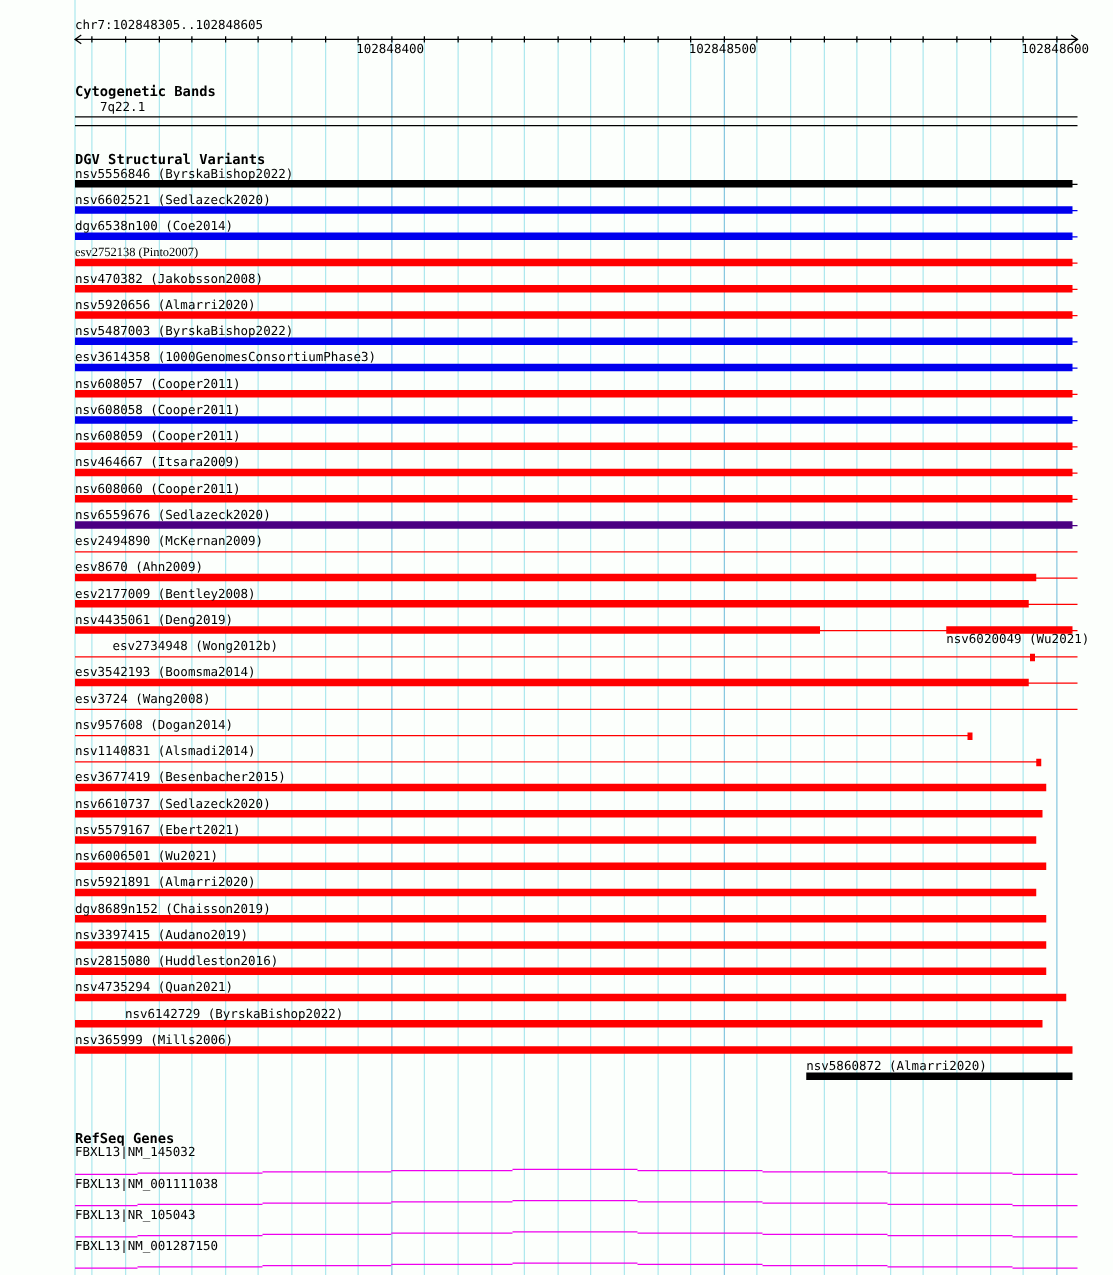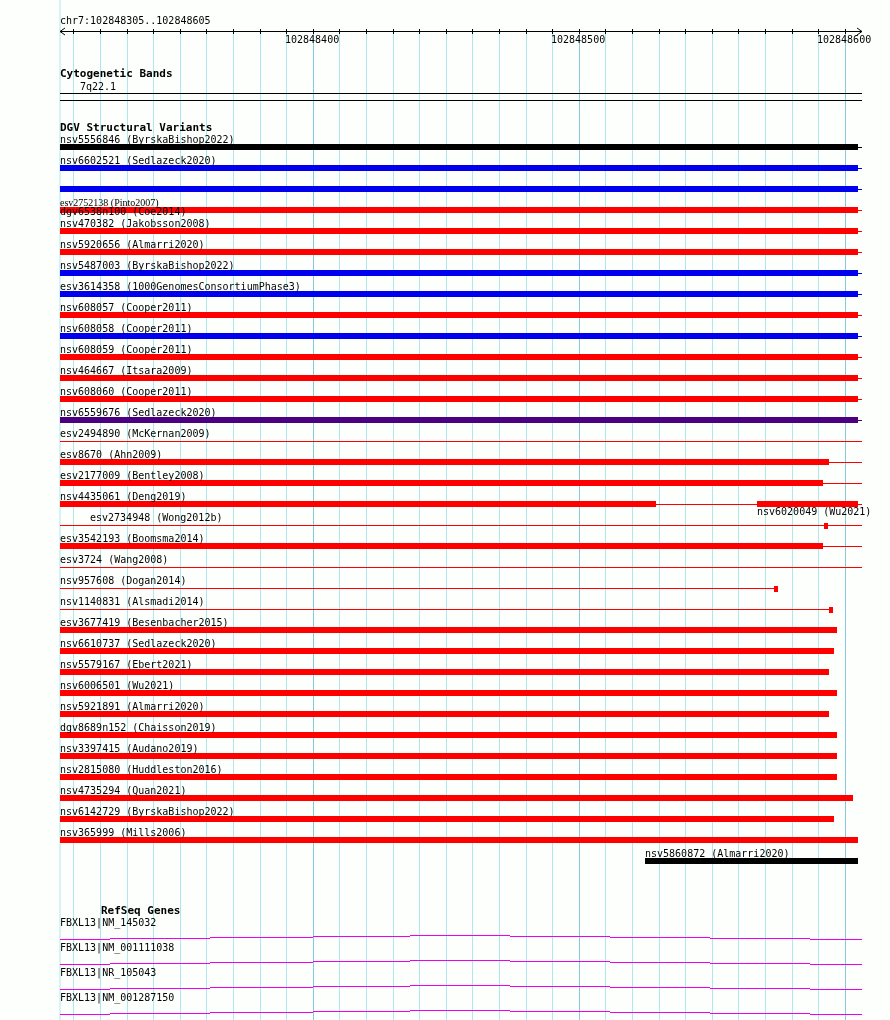--- a/index.html
+++ b/index.html
@@ -180,21 +180,21 @@
 
 <div class="abs lbl" style="left:60px;top:15px;">chr7:102848305..102848605</div>
 
 <div class="abs hdr" style="left:60px;top:68px;">Cytogenetic Bands</div>
 <div class="abs lbl" style="left:60px;top:81px;margin-left:20px;">7q22.1</div>
 
 <div class="abs hdr" style="left:60px;top:122px;">DGV Structural Variants</div>
 <div id="dgv-labels">
     <div class="abs lbl" style="left: 60px; top: 134px;">nsv5556846 (ByrskaBishop2022)</div>
     <div class="abs lbl" style="left: 60px; top: 155px;">nsv6602521 (Sedlazeck2020)</div>
-    <div class="abs lbl" style="left: 60px; top: 176px; margin-top: 30px;">dgv6538n100 (Coe2014)</div>
+    <div class="abs lbl" style="left: 60px; top: 176px;">dgv6538n100 (Coe2014)</div>
     <div class="abs lbl" style="left: 60px; top: 197px; font-family: Liberation Serif, serif;">esv2752138 (Pinto2007)</div>
     <div class="abs lbl" style="left: 60px; top: 218px;">nsv470382 (Jakobsson2008)</div>
     <div class="abs lbl" style="left: 60px; top: 239px;">nsv5920656 (Almarri2020)</div>
     <div class="abs lbl" style="left: 60px; top: 260px;">nsv5487003 (ByrskaBishop2022)</div>
     <div class="abs lbl" style="left: 60px; top: 281px;">esv3614358 (1000GenomesConsortiumPhase3)</div>
     <div class="abs lbl" style="left: 60px; top: 302px;">nsv608057 (Cooper2011)</div>
     <div class="abs lbl" style="left: 60px; top: 323px;">nsv608058 (Cooper2011)</div>
     <div class="abs lbl" style="left: 60px; top: 344px;">nsv608059 (Cooper2011)</div>
     <div class="abs lbl" style="left: 60px; top: 365px;">nsv464667 (Itsara2009)</div>
     <div class="abs lbl" style="left: 60px; top: 386px;">nsv608060 (Cooper2011)</div>
@@ -211,26 +211,26 @@
     <div class="abs lbl" style="left: 60px; top: 596px;">nsv1140831 (Alsmadi2014)</div>
     <div class="abs lbl" style="left: 60px; top: 617px;">esv3677419 (Besenbacher2015)</div>
     <div class="abs lbl" style="left: 60px; top: 638px;">nsv6610737 (Sedlazeck2020)</div>
     <div class="abs lbl" style="left: 60px; top: 659px;">nsv5579167 (Ebert2021)</div>
     <div class="abs lbl" style="left: 60px; top: 680px;">nsv6006501 (Wu2021)</div>
     <div class="abs lbl" style="left: 60px; top: 701px;">nsv5921891 (Almarri2020)</div>
     <div class="abs lbl" style="left: 60px; top: 722px; text-align: center;">dgv8689n152 (Chaisson2019)</div>
     <div class="abs lbl" style="left: 60px; top: 743px;">nsv3397415 (Audano2019)</div>
     <div class="abs lbl" style="left: 60px; top: 764px;">nsv2815080 (Huddleston2016)</div>
     <div class="abs lbl" style="left: 60px; top: 785px;">nsv4735294 (Quan2021)</div>
-    <div class="abs lbl" style="left: 60px; top: 806px;">nsv6142729 (ByrskaBishop2022)</div>
+    <div class="abs lbl" style="left: 60px; top: 806px; padding-left: 40px;">nsv6142729 (ByrskaBishop2022)</div>
     <div class="abs lbl" style="left: 60px; top: 827px;">nsv365999 (Mills2006)</div>
     <div class="abs lbl" style="left: 645px; top: 848px;">nsv5860872 (Almarri2020)</div>
   </div>
 
-<div class="abs hdr" style="left:60px;top:905px;padding-left:41px;">RefSeq Genes</div>
+<div class="abs hdr" style="left:60px;top:905px;">RefSeq Genes</div>
 <div id="gene-labels">
     <div class="abs lbl" style="left: 60px; top: 917px;">FBXL13|NM_145032</div>
     <div class="abs lbl" style="left: 60px; top: 942px;">FBXL13|NM_001111038</div>
     <div class="abs lbl" style="left: 60px; top: 967px; text-align: center;">FBXL13|NR_105043</div>
     <div class="abs lbl" style="left: 60px; top: 992px;">FBXL13|NM_001287150</div>
   </div>
 
 <div class="abs lbl" style="left: 285px; top: 34px;">102848400</div>
 <div class="abs lbl" style="left: 551px; top: 34px;">102848500</div>
 <div class="abs lbl" style="left: 817px; top: 34px;">102848600</div>

